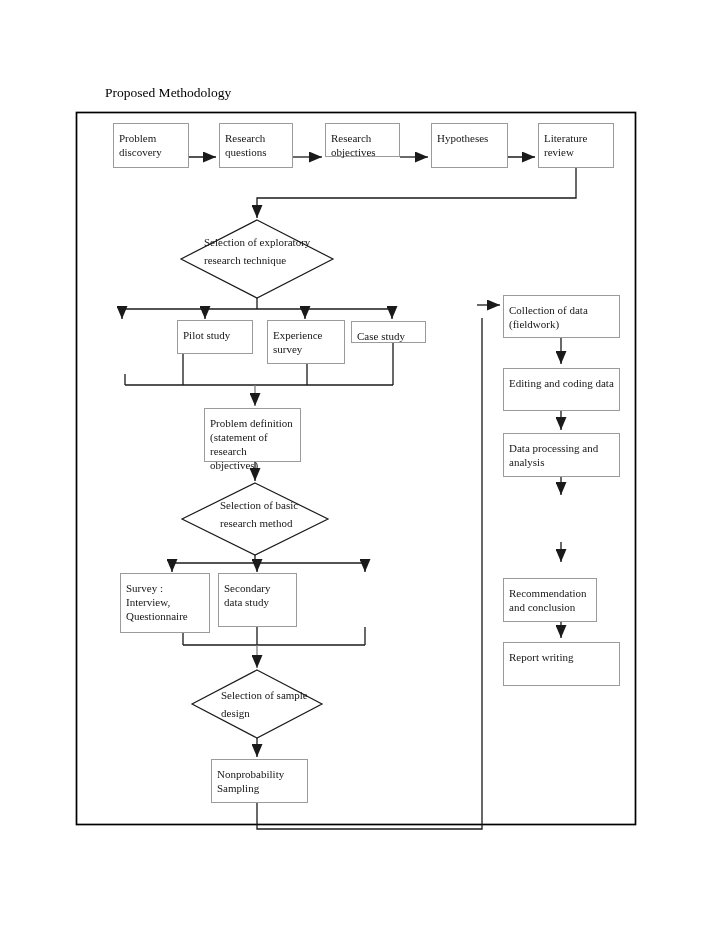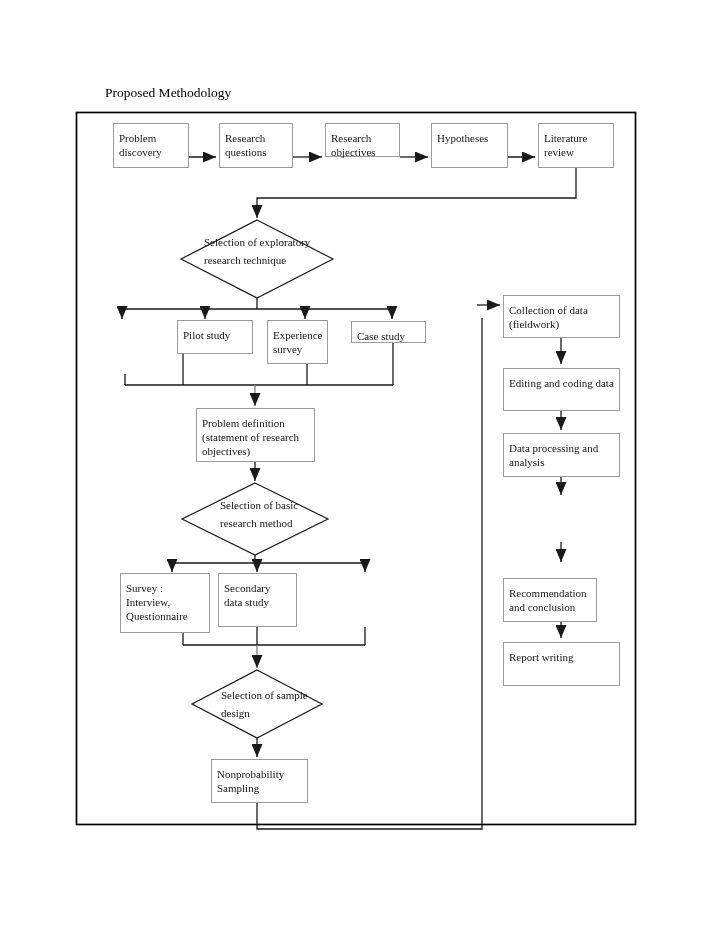--- a/index.html
+++ b/index.html
@@ -102,24 +102,24 @@
 
   <div class="box" style="left:113px;top:123px;width:76px;height:45px">Problem discovery</div>
   <div class="box" style="left:219px;top:123px;width:74px;height:45px">Research questions</div>
   <div class="box" style="left:325px;top:123px;width:75px;height:34px">Research objectives</div>
   <div class="box" style="left:431px;top:123px;width:77px;height:45px">Hypotheses</div>
   <div class="box" style="left:538px;top:123px;width:76px;height:45px">Literature review</div>
 
   <div class="dtext" style="left:204px;top:233px;width:118px">Selection of exploratory research technique</div>
 
   <div class="box" style="left:177px;top:320px;width:76px;height:34px">Pilot study</div>
-  <div class="box" style="left:267px;top:320px;width:61px;height:44px">Experience survey</div>
+  <div class="box" style="left:267px;top:320px;width:78px;height:44px">Experience survey</div>
   <div class="box" style="left:351px;top:321px;width:75px;height:22px">Case study</div>
 
-  <div class="box" style="left:196px;top:408px;width:119px;height:54px">Problem definition (statement of research objectives)</div>
+  <div class="box" style="left:204px;top:408px;width:97px;height:54px">Problem definition (statement of research objectives)</div>
 
   <div class="dtext" style="left:220px;top:496px;width:100px">Selection of basic research method</div>
 
   <div class="box" style="left:120px;top:573px;width:90px;height:60px">Survey : Interview, Questionnaire</div>
   <div class="box" style="left:218px;top:573px;width:79px;height:54px">Secondary data study</div>
 
   <div class="dtext" style="left:221px;top:686px;width:102px">Selection of sample design</div>
 
   <div class="box" style="left:211px;top:759px;width:97px;height:44px">Nonprobability Sampling</div>
 

